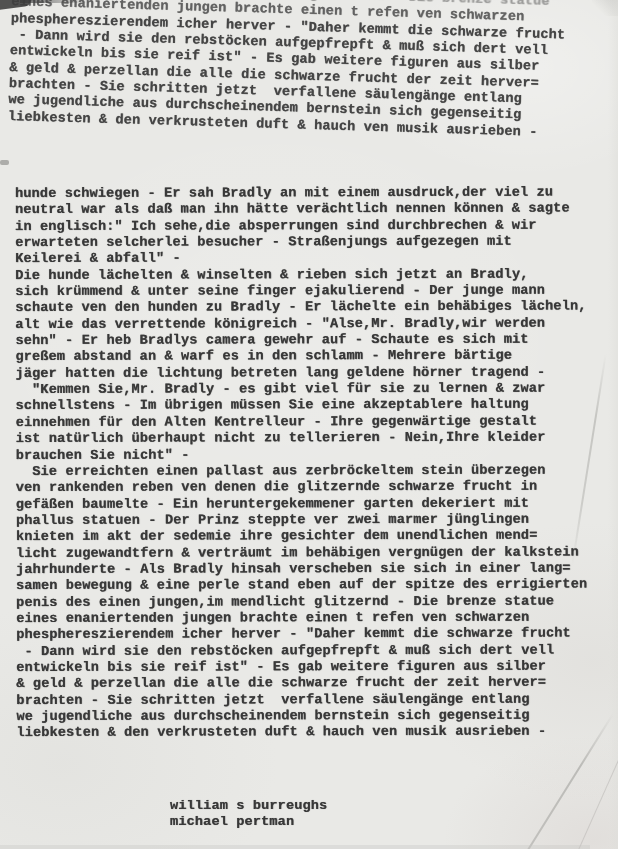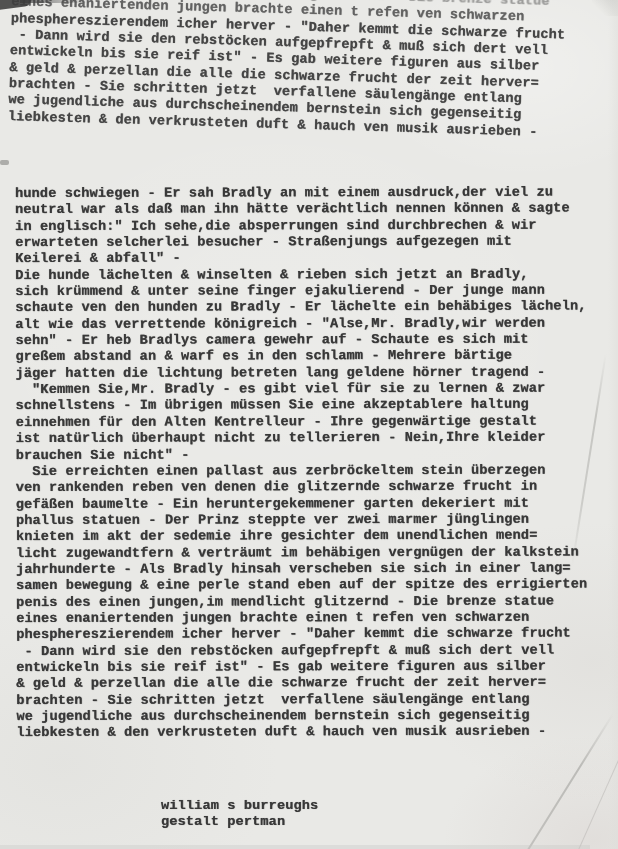--- a/index.html
+++ b/index.html
@@ -21,21 +21,21 @@
     position:absolute;
     font-size:13.6px;line-height:16.35px;font-weight:700;letter-spacing:.12px;
     color:#383838;white-space:pre;
     text-shadow:.35px .2px .7px rgba(52,52,52,.65), -.25px 0 .4px rgba(52,52,52,.30);
   }
   .tline{height:16.35px;}
   #top-fragment{left:12px;top:-22px;transform:rotate(1.7deg);transform-origin:0 0;opacity:.92;}
   #top-fragment .tline:first-child{opacity:.48;filter:blur(.4px);}
   #top-fragment .tline:nth-child(2){opacity:.82;}
   #body-block{left:15px;top:186px;transform:rotate(-0.15deg);transform-origin:0 0;}
-  #signature-block{left:161px;top:798px;}
+  #signature-block{left:170px;top:798px;}
 
   
   .art{position:absolute;pointer-events:none;}
   .corner-blob{left:-5px;top:-4px;width:36px;height:12px;background:#3b3b3b;
     border-radius:2px 7px 9px 2px;transform:rotate(-7deg);opacity:.88;}
   .top-edge-line{left:20px;top:0;width:70px;height:3px;
     background:linear-gradient(90deg,rgba(58,58,58,.75),rgba(58,58,58,0));}
   .top-right-shade{right:0;top:0;width:26px;height:16px;
     background:linear-gradient(225deg,rgba(190,190,186,.55),rgba(190,190,186,0) 70%);}
   .left-smudge{left:0;top:160px;width:9px;height:5px;background:rgba(100,100,98,.45);border-radius:2px;}
@@ -53,21 +53,21 @@
 </style>
 </head>
 <body>
 
 <div class="paper">
 
   <div class="twblock" id="top-fragment"><div class="tline">penis des einen jungen,im mendlicht glitzernd - Die brenze statue</div><div class="tline">eines enaniertenden jungen brachte einen t refen ven schwarzen</div><div class="tline">phesphereszierendem icher herver - "Daher kemmt die schwarze frucht</div><div class="tline"> - Dann wird sie den rebstöcken aufgepfrepft &amp; muß sich dert vell</div><div class="tline">entwickeln bis sie reif ist" - Es gab weitere figuren aus silber</div><div class="tline">&amp; geld &amp; perzellan die alle die schwarze frucht der zeit herver=</div><div class="tline">brachten - Sie schritten jetzt  verfallene säulengänge entlang</div><div class="tline">we jugendliche aus durchscheinendem bernstein sich gegenseitig</div><div class="tline">liebkesten &amp; den verkrusteten duft &amp; hauch ven musik ausrieben -</div></div>
 
   <div class="twblock" id="body-block"><div class="tline">hunde schwiegen - Er sah Bradly an mit einem ausdruck,der viel zu</div><div class="tline">neutral war als daß man ihn hätte verächtlich nennen können &amp; sagte</div><div class="tline">in englisch:" Ich sehe,die absperrungen sind durchbrechen &amp; wir</div><div class="tline">erwarteten selcherlei besucher - Straßenjungs aufgezegen mit</div><div class="tline">Keilerei &amp; abfall" -</div><div class="tline">Die hunde lächelten &amp; winselten &amp; rieben sich jetzt an Bradly,</div><div class="tline">sich krümmend &amp; unter seine finger ejakulierend - Der junge mann</div><div class="tline">schaute ven den hunden zu Bradly - Er lächelte ein behäbiges lächeln,</div><div class="tline">alt wie das verrettende königreich - "Alse,Mr. Bradly,wir werden</div><div class="tline">sehn" - Er heb Bradlys camera gewehr auf - Schaute es sich mit</div><div class="tline">greßem abstand an &amp; warf es in den schlamm - Mehrere bärtige</div><div class="tline">jäger hatten die lichtung betreten lang geldene hörner tragend -</div><div class="tline">  "Kemmen Sie,Mr. Bradly - es gibt viel für sie zu lernen &amp; zwar</div><div class="tline">schnellstens - Im übrigen müssen Sie eine akzeptablere haltung</div><div class="tline">einnehmen für den Alten Kentrelleur - Ihre gegenwärtige gestalt</div><div class="tline">ist natürlich überhaupt nicht zu tellerieren - Nein,Ihre kleider</div><div class="tline">brauchen Sie nicht" -</div><div class="tline">  Sie erreichten einen pallast aus zerbröckeltem stein überzegen</div><div class="tline">ven rankenden reben ven denen die glitzernde schwarze frucht in</div><div class="tline">gefäßen baumelte - Ein heruntergekemmener garten dekeriert mit</div><div class="tline">phallus statuen - Der Prinz steppte ver zwei marmer jünglingen</div><div class="tline">knieten im akt der sedemie ihre gesichter dem unendlichen mend=</div><div class="tline">licht zugewandtfern &amp; verträumt im behäbigen vergnügen der kalkstein</div><div class="tline">jahrhunderte - Als Bradly hinsah verscheben sie sich in einer lang=</div><div class="tline">samen bewegung &amp; eine perle stand eben auf der spitze des errigierten</div><div class="tline">penis des einen jungen,im mendlicht glitzernd - Die brenze statue</div><div class="tline">eines enaniertenden jungen brachte einen t refen ven schwarzen</div><div class="tline">phesphereszierendem icher herver - "Daher kemmt die schwarze frucht</div><div class="tline"> - Dann wird sie den rebstöcken aufgepfrepft &amp; muß sich dert vell</div><div class="tline">entwickeln bis sie reif ist" - Es gab weitere figuren aus silber</div><div class="tline">&amp; geld &amp; perzellan die alle die schwarze frucht der zeit herver=</div><div class="tline">brachten - Sie schritten jetzt  verfallene säulengänge entlang</div><div class="tline">we jugendliche aus durchscheinendem bernstein sich gegenseitig</div><div class="tline">liebkesten &amp; den verkrusteten duft &amp; hauch ven musik ausrieben -</div></div>
 
-  <div class="twblock" id="signature-block"><div class="tline">william s burreughs</div><div class="tline">gestalt pertman</div></div>
+  <div class="twblock" id="signature-block"><div class="tline">william s burreughs</div><div class="tline">michael pertman</div></div>
 
   <div class="art corner-blob"></div>
   <div class="art top-edge-line"></div>
   <div class="art top-right-shade"></div>
   <div class="art left-smudge"></div>
   <div class="art right-edge-band"></div>
   <div class="art crease-mid-right"></div>
   <div class="art crease-bottom-right"></div>
   <div class="art crease-bottom-right2"></div>
   <div class="art bottom-edge-shade"></div>

